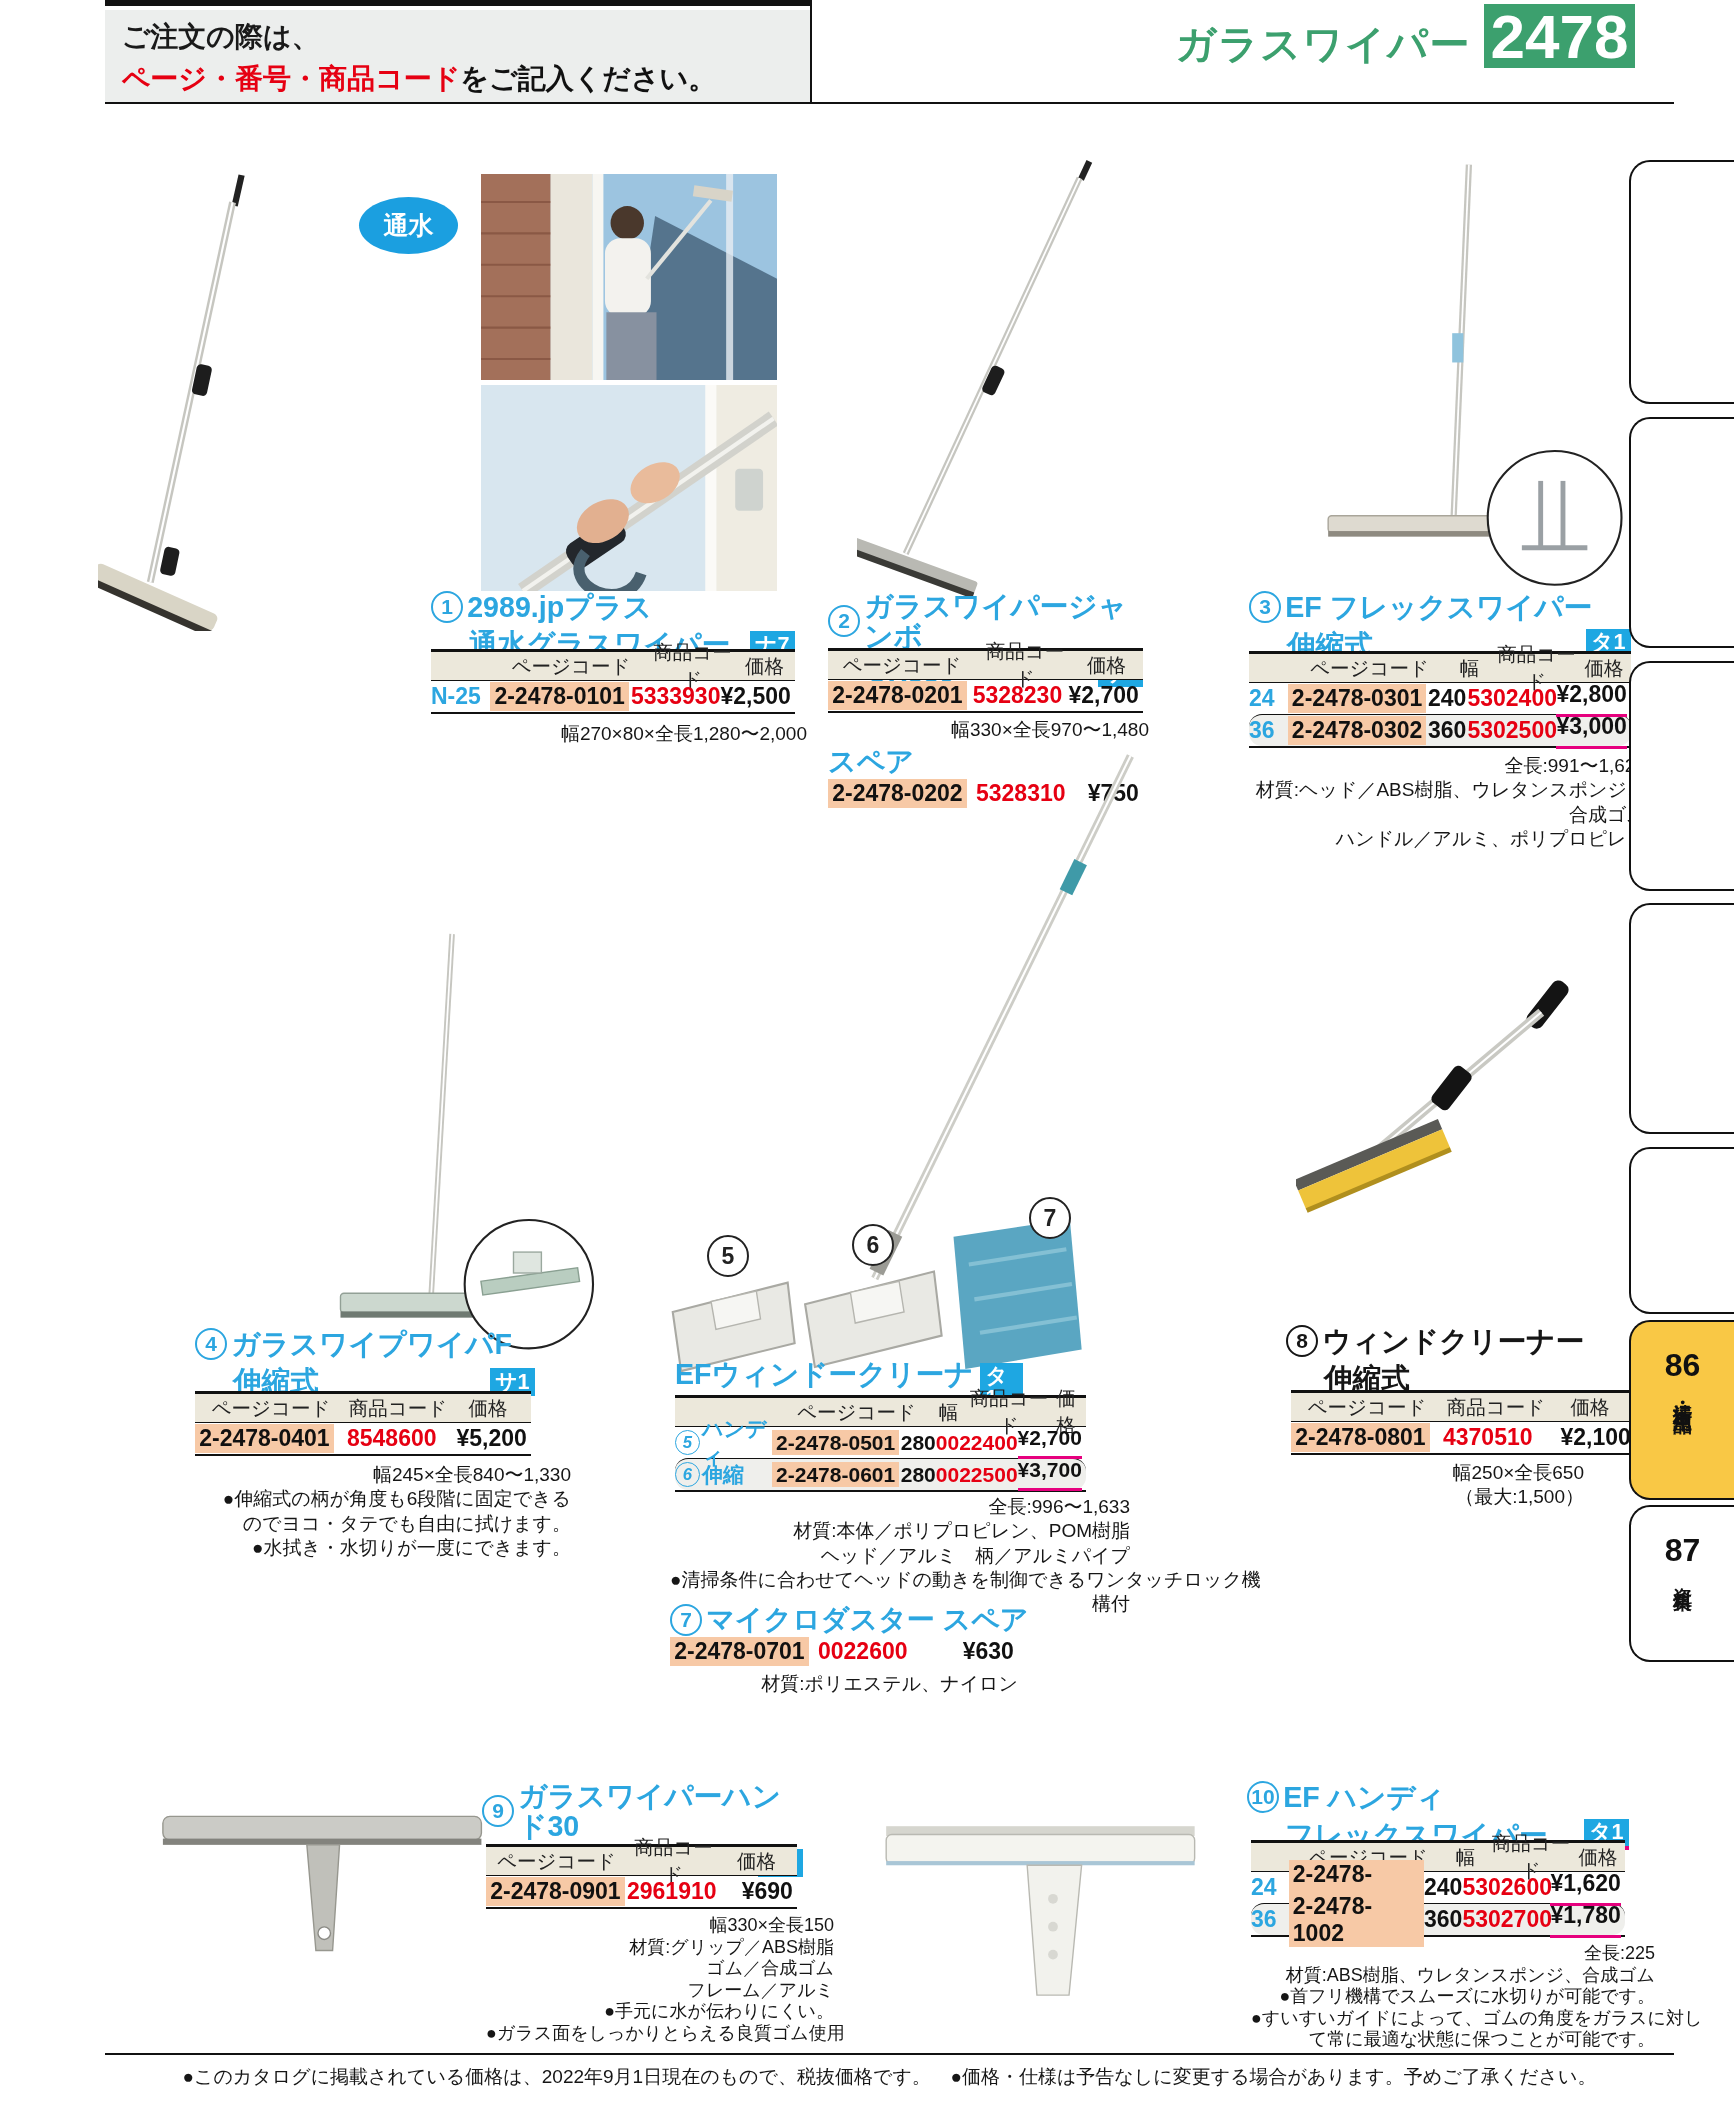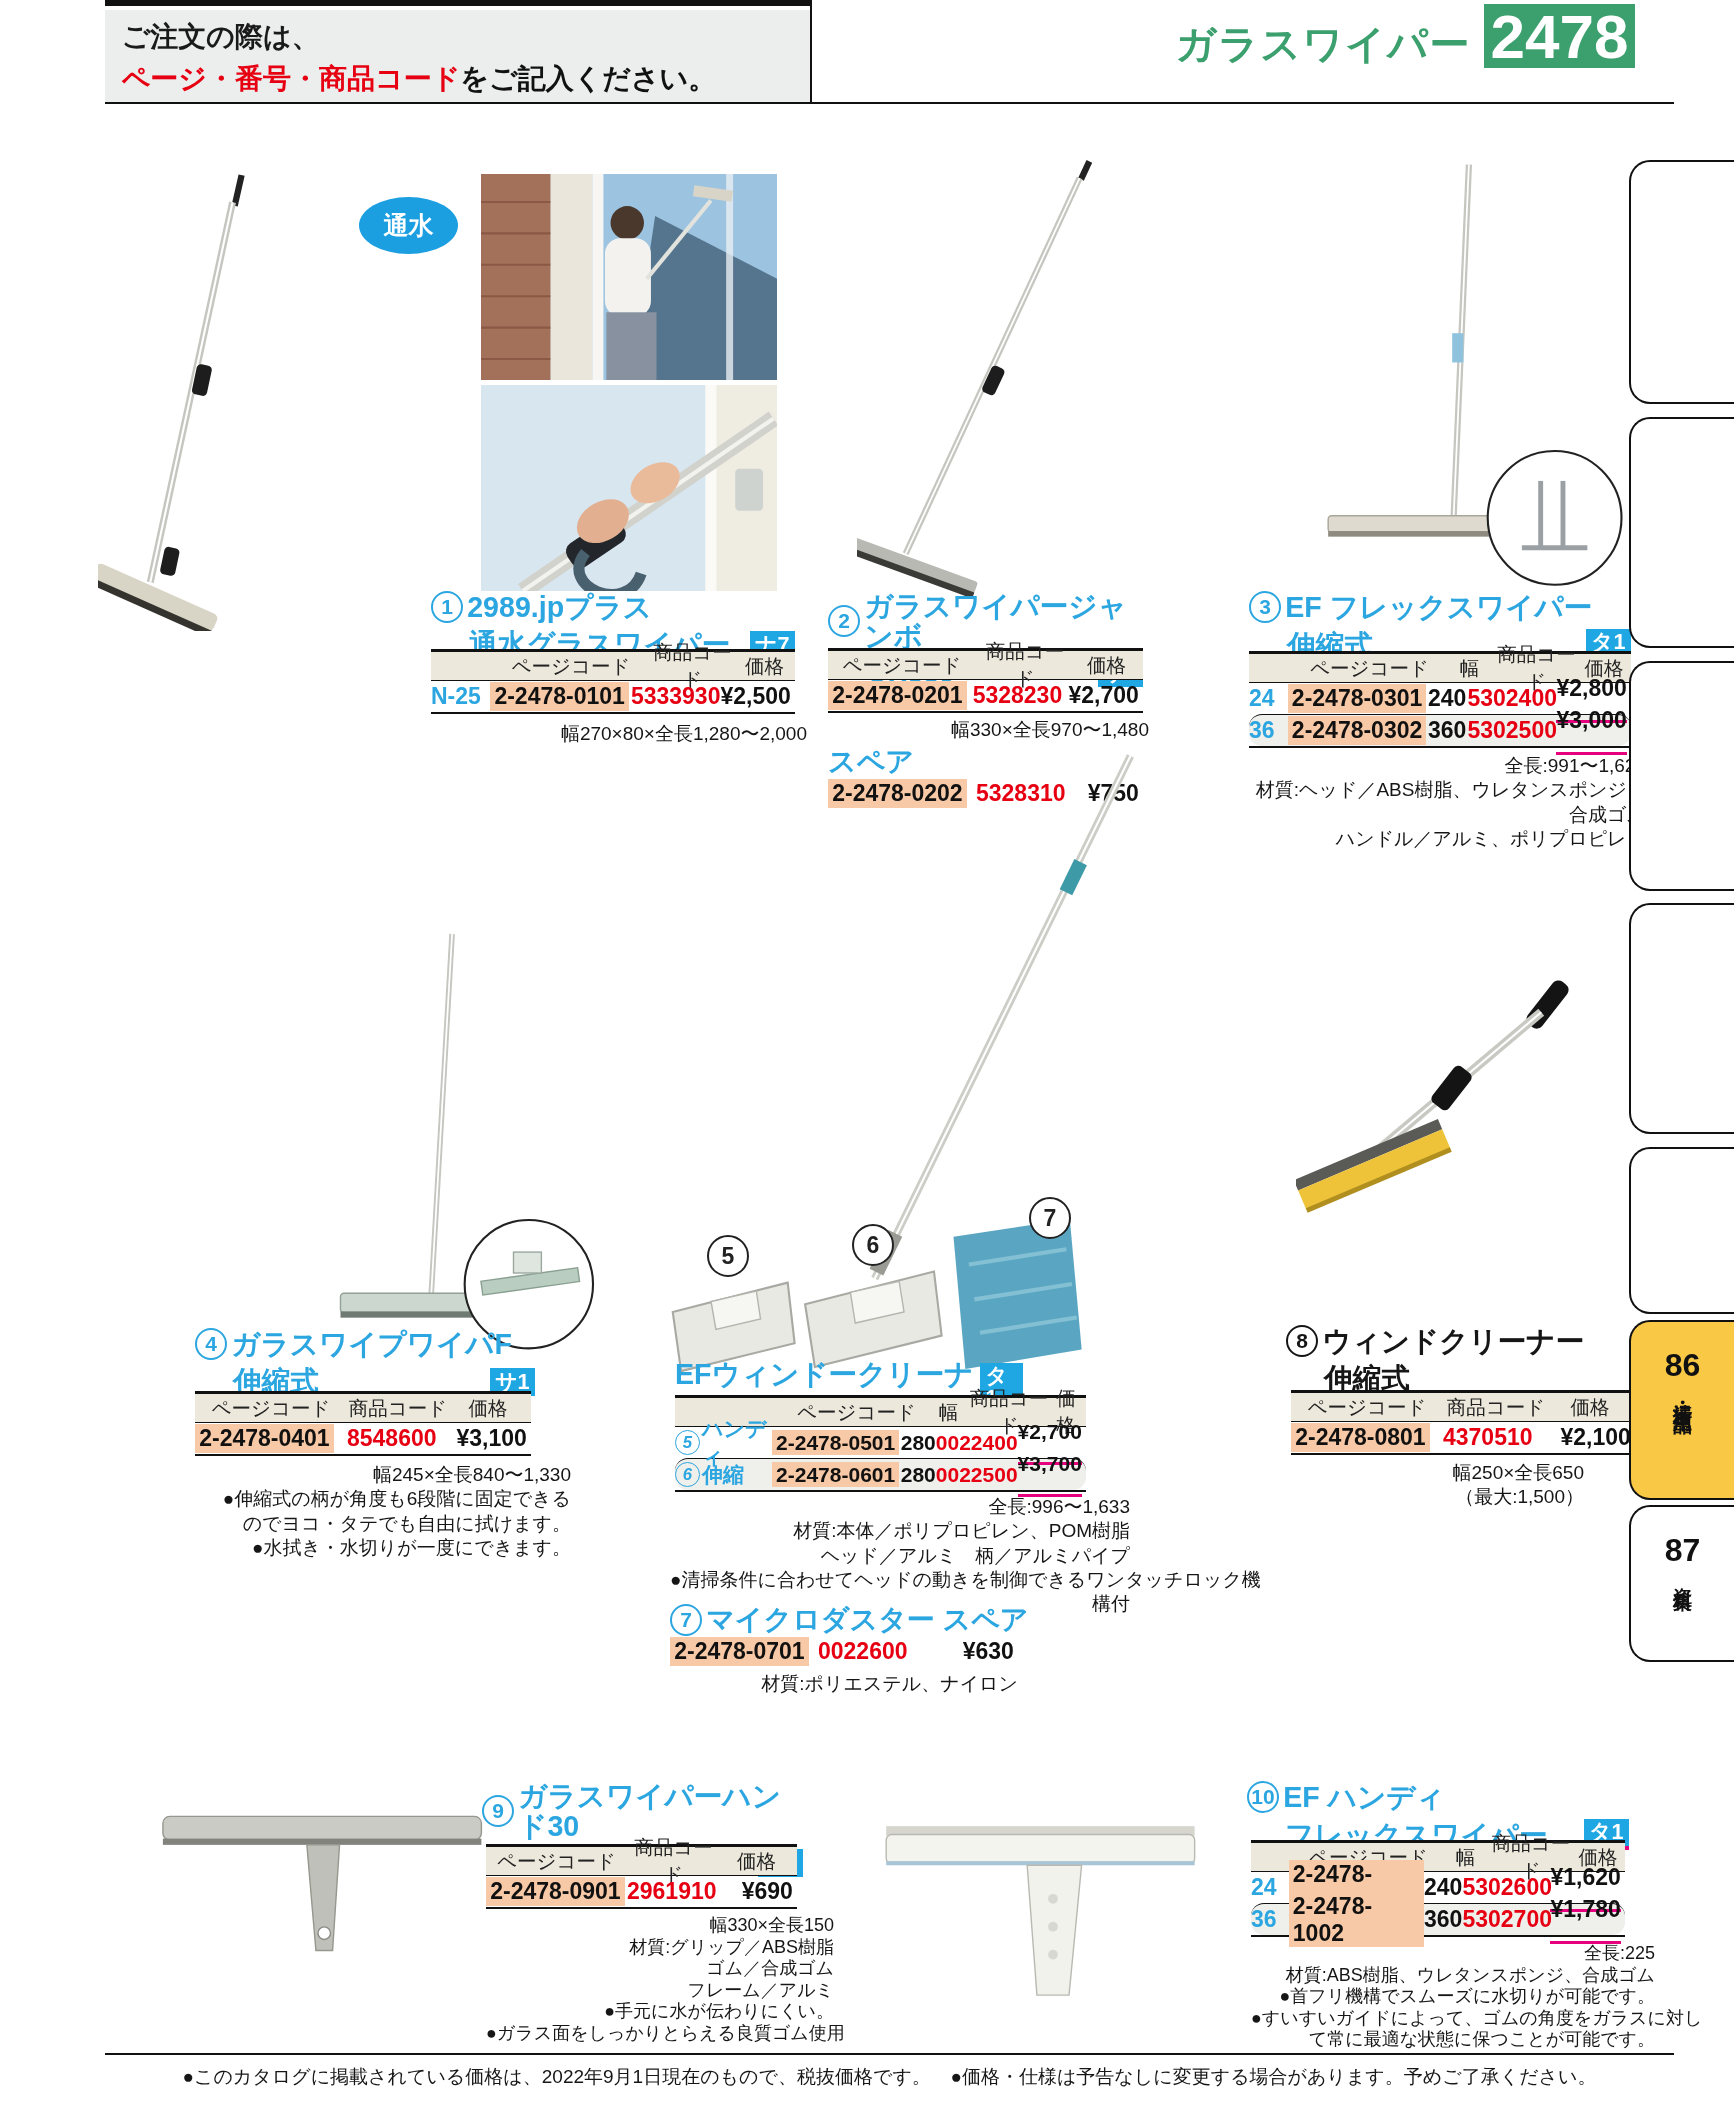--- a/index.html
+++ b/index.html
@@ -41,21 +41,21 @@
   .tdata{font-size:23px;font-weight:bold;height:31px;}
   .tdata + .tdata{border-top:1.4px solid #111;border-radius:13px;}
   .tdata.alt{background:#efefec;}
   .freerow{display:flex;align-items:center;font-size:23px;font-weight:bold;height:31px;}
   .cl{color:#2ca6e0;display:inline-flex;align-items:center;}
   .cc{color:#e60012;}
   .cr{flex:1;text-align:right;padding-right:4.2px;}
   .thead .cr{text-align:center;}
   .cw{text-align:center;}
   .hl{background:#f7c9a6;font-style:normal;padding:0.7px 4.2px;display:inline-block;}
-  .pu{font-style:normal;border-bottom:3.5px solid #e6007e;padding-bottom:18px;display:inline-block;}
+  .pu{font-style:normal;border-bottom:3.5px solid #e6007e;padding-bottom:6px;display:inline-block;}
   .t1 .cl{width:64px}.t1 .cp{width:152px}.t1 .cc{width:91px}
   .t2 .cp{width:148px}.t2 .cc{width:98px}
   .t3c .cl{width:43px}.t3c .cp{width:155px}.t3c .cw{width:45px}.t3c .cc{width:89px}
   .t4c .cp{width:152px}.t4c .cc{width:102px}
   .t5c{font-size:21px}.t5c .cl{width:109px}.t5c .cp{width:145px}.t5c .cw{width:39px}.t5c .cc{width:82px}
   .t5c.tdata,.t5c .tdata{font-size:21px}
   .t8c .cp{width:152px}.t8c .cc{width:106px}
   .t9c .cp{width:141px}.t9c .cc{width:93px}
   .t10c .cl{width:42px}.t10c .cp{width:151px}.t10c .cw{width:43px}.t10c .cc{width:88px}
 
@@ -298,21 +298,21 @@
   </div>
   <div class="abs ptable t4c" style="left:195px;top:1391px;width:336px">
     <div class="trow thead">
       <span class="cp">ページコード</span>
       <span class="cc" style="color:#222">商品コード</span>
       <span class="cr">価格</span>
     </div>
     <div class="trow tdata">
       <span class="cp"><i class="hl">2-2478-0401</i></span>
       <span class="cc">8548600</span>
-      <span class="cr">¥3,100</span>
+      <span class="cr">¥5,200</span>
     </div>
   </div>
   <div class="abs specs" style="left:195px;top:1463px;width:376px">
     <div class="specline">幅245×全長840〜1,330</div>
     <div class="specline">●伸縮式の柄が角度も6段階に固定できる</div>
     <div class="specline">　のでヨコ・タテでも自由に拭けます。</div>
     <div class="specline">●水拭き・水切りが一度にできます。</div>
   </div>
 
   <svg class="abs" style="left:669px;top:749px" width="523" height="627" viewBox="0 0 750 900">

